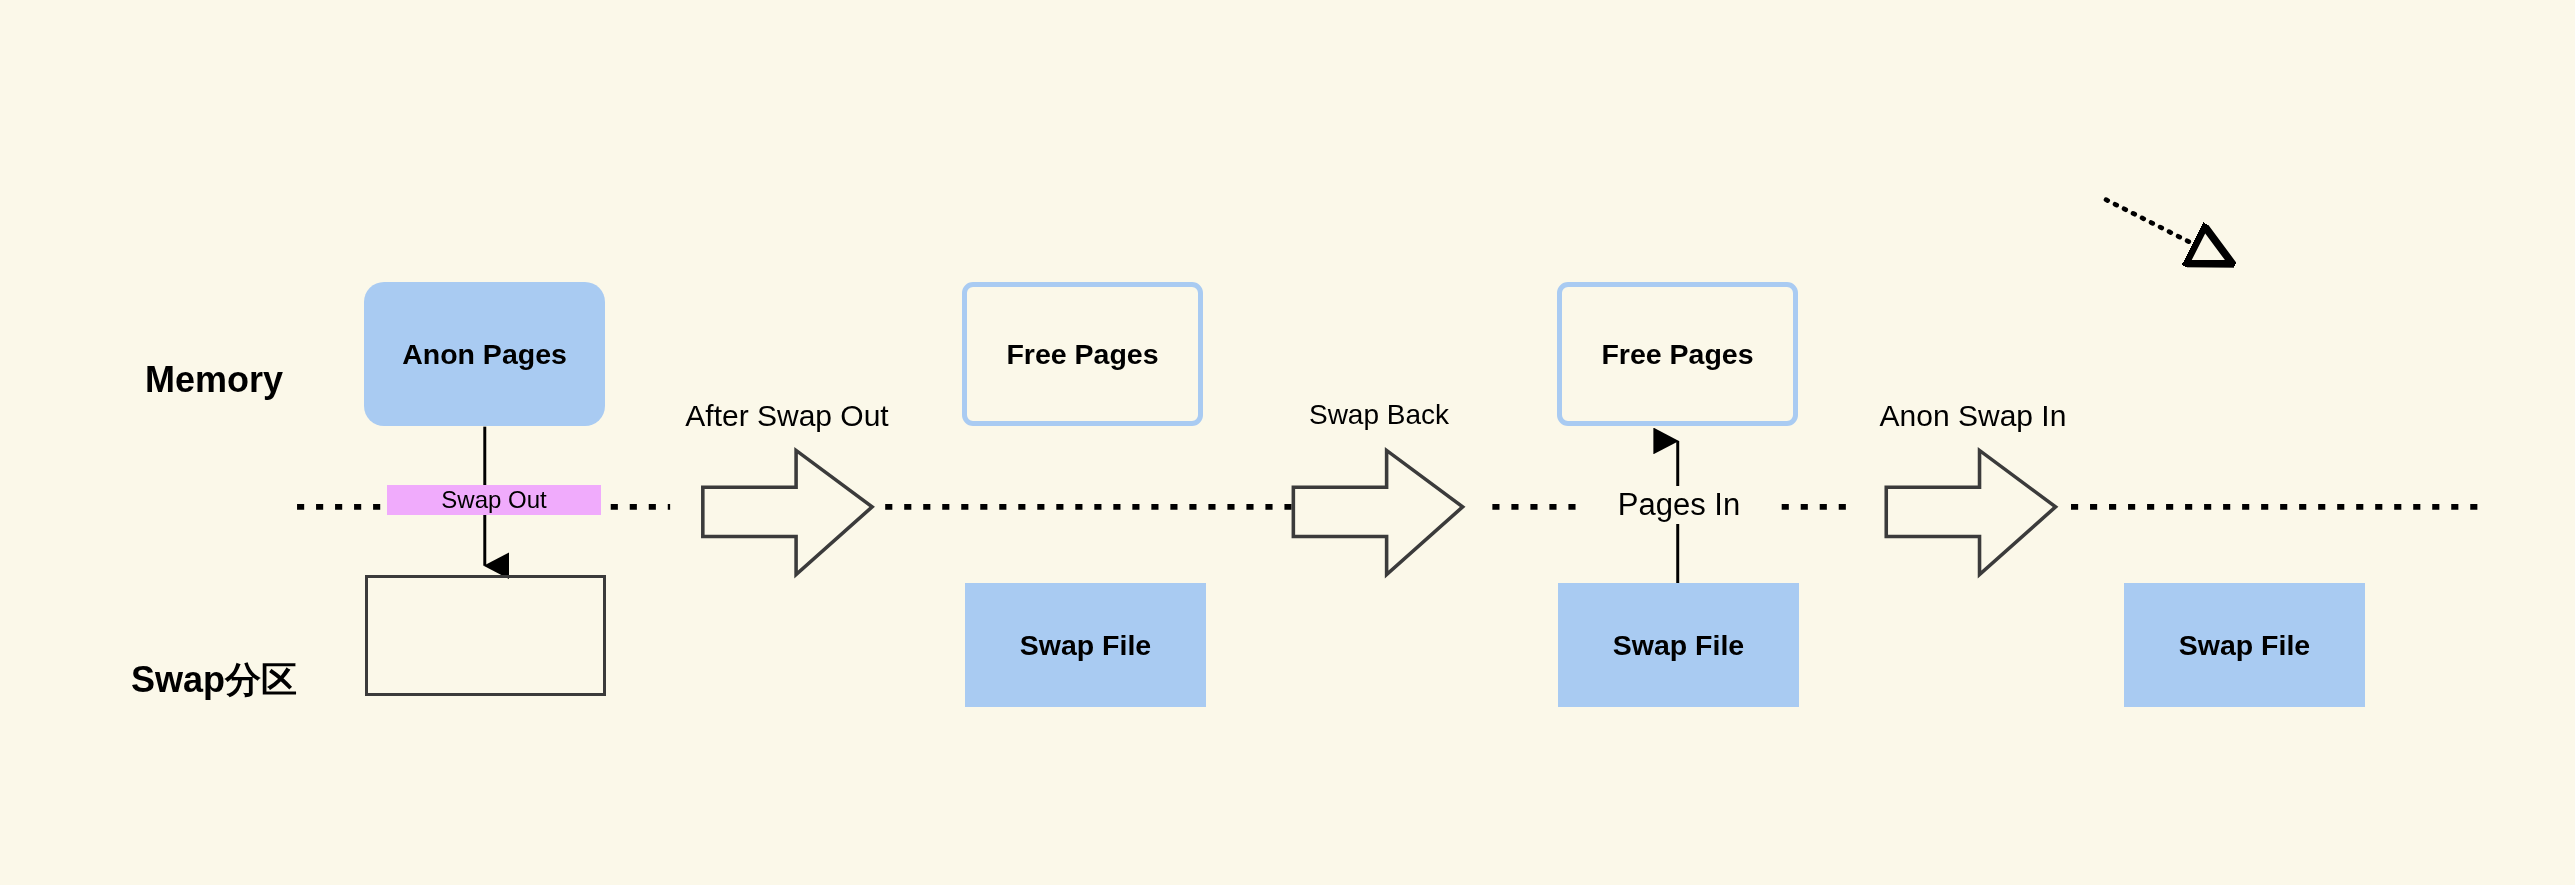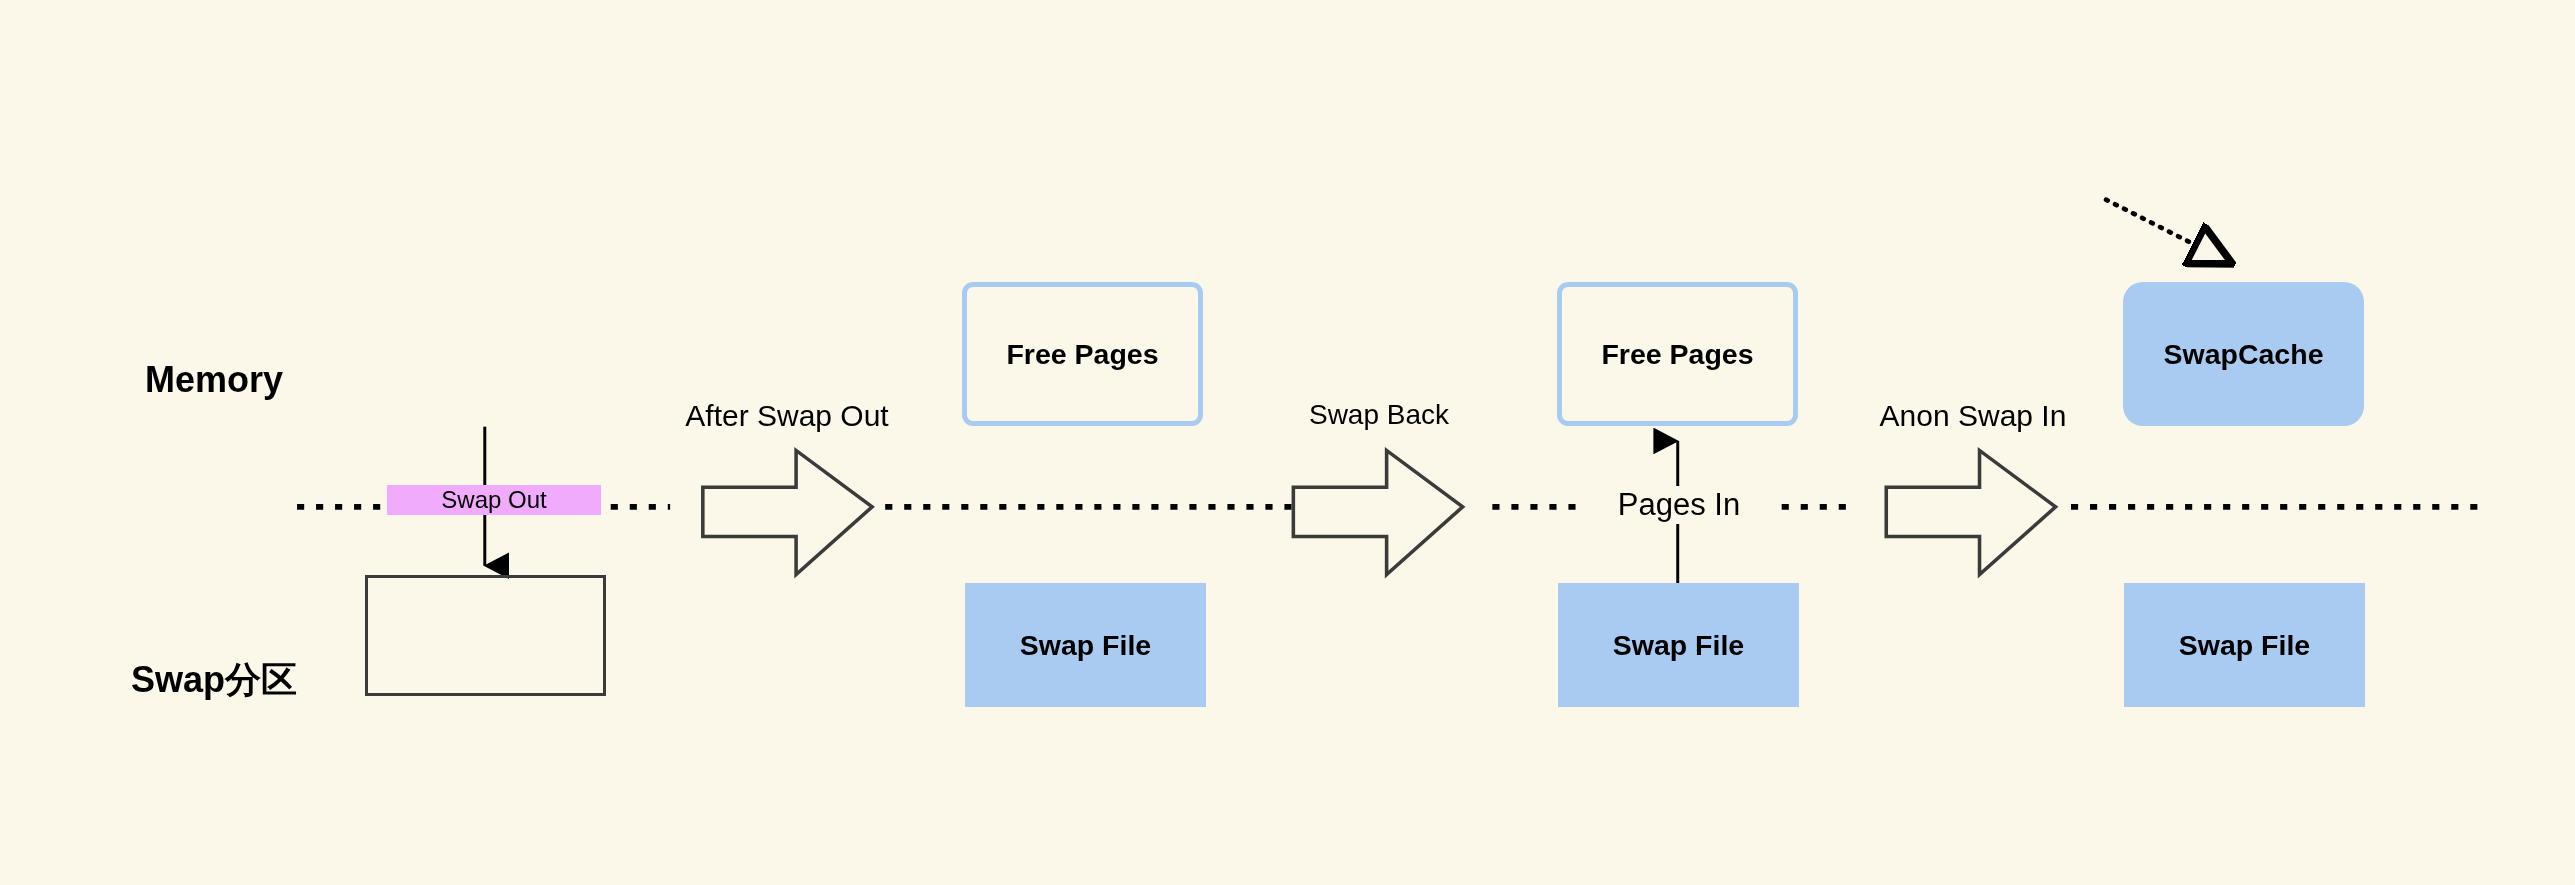--- a/index.html
+++ b/index.html
@@ -105,20 +105,23 @@
 
     <g>
       <line x1="3545" y1="336" x2="3752" y2="441" stroke="#000" stroke-width="8" stroke-dasharray="3 14" stroke-linecap="round" marker-end="url(#hollowTri)"></line>
     </g>
   </svg>
 
   <div class="rowlabel" style="left:89px;top:359px;width:250px;font-size:36px;">Memory</div>
 
   <div class="rowlabel" style="left:89px;top:620px;width:250px;font-size:36px;margin-top:36px;">Swap分区</div>
 
+  <div class="node filled rounded" style="left:364px;top:282px;width:241px;height:144px;font-size:28.5px;">
+    <span>Anon Pages</span>
+  </div>
 
   <div class="node plain" style="left:365px;top:575px;width:241px;height:121px;font-size:28.5px;">
     <span></span>
   </div>
 
   <div class="flowlabel" style="left:387px;top:485px;width:214px;font-size:24px;background:#f0abfc;padding:1.2px 0;">Swap Out</div>
 
   <div class="flowlabel" style="left:662px;top:399px;width:250px;font-size:30px;">After Swap Out</div>
 
   <div class="node outline" style="left:962px;top:282px;width:241px;height:144px;font-size:28.5px;">
@@ -136,23 +139,20 @@
   </div>
 
   <div class="node filled" style="left:1558px;top:583px;width:241px;height:124px;font-size:28.5px;">
     <span>Swap File</span>
   </div>
 
   <div class="flowlabel" style="left:1578px;top:486px;width:202px;font-size:31px;background:#fbf8e9;padding:1.2px 0;">Pages In</div>
 
   <div class="flowlabel" style="left:1848px;top:399px;width:250px;font-size:30px;">Anon Swap In</div>
 
-  <div class="node filled rounded" style="left:2123px;top:282px;width:241px;height:144px;font-size:28.5px;">
-    <span>SwapCache</span>
-  </div>
 
   <div class="node filled" style="left:2124px;top:583px;width:241px;height:124px;font-size:28.5px;">
     <span>Swap File</span>
   </div>
 
 
 </div>
 
 
 </body></html>

